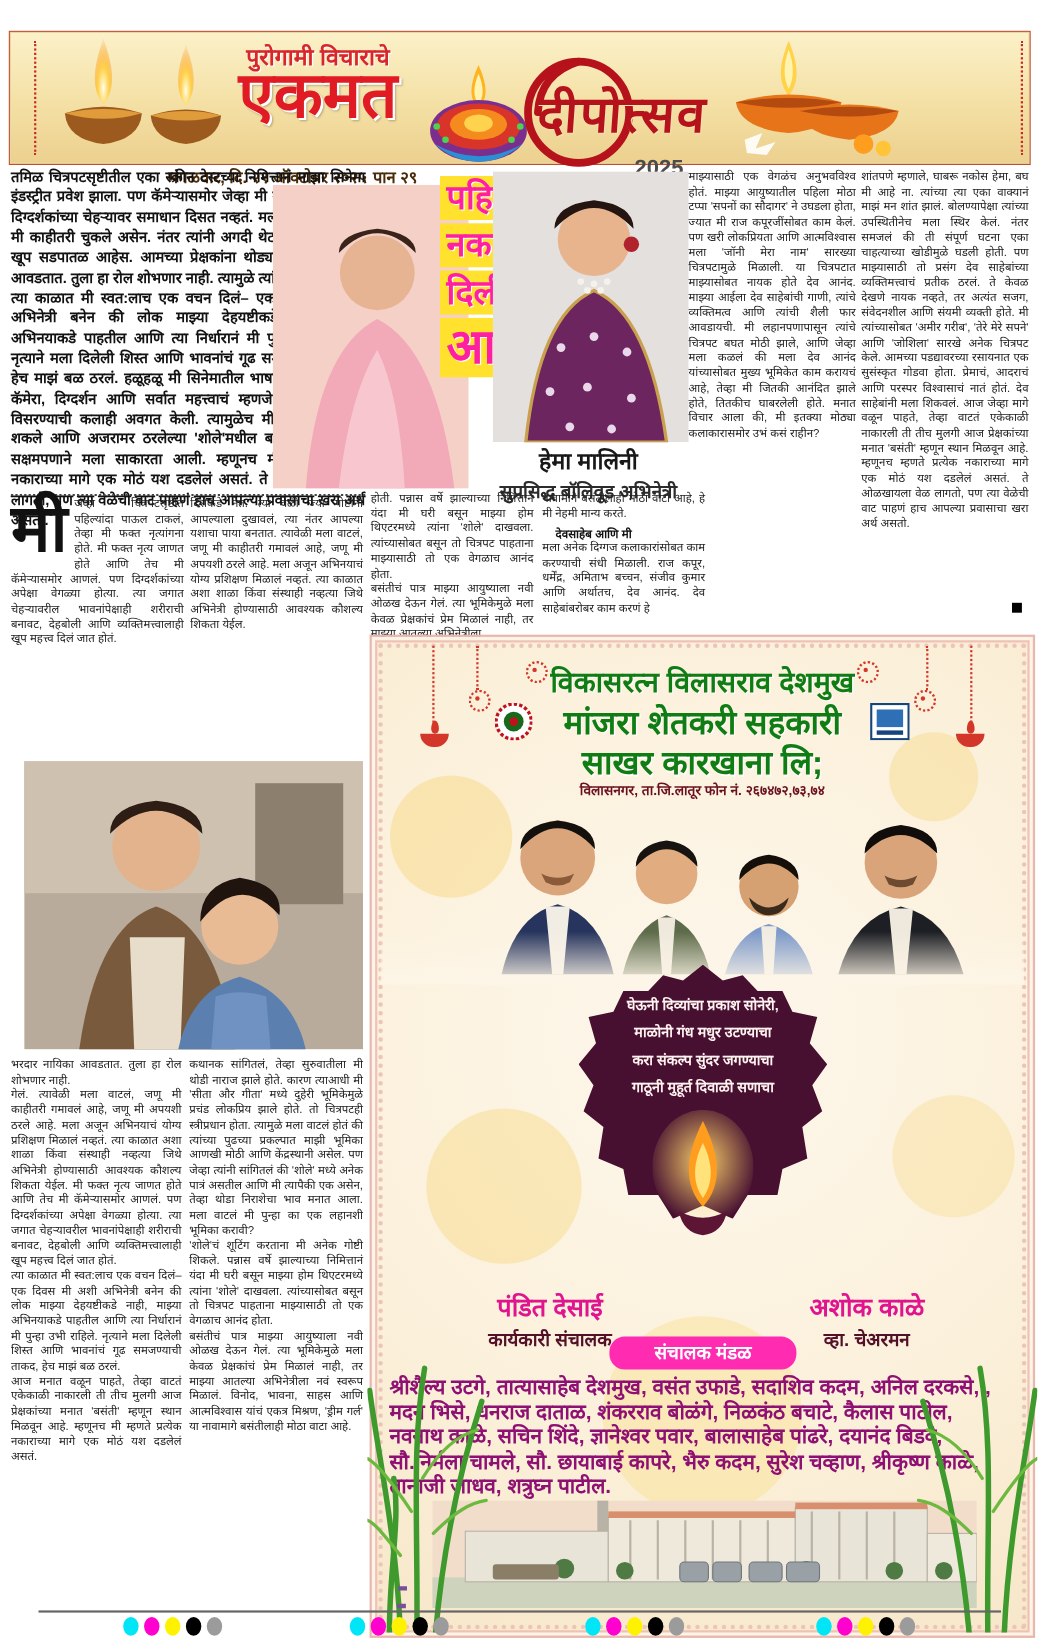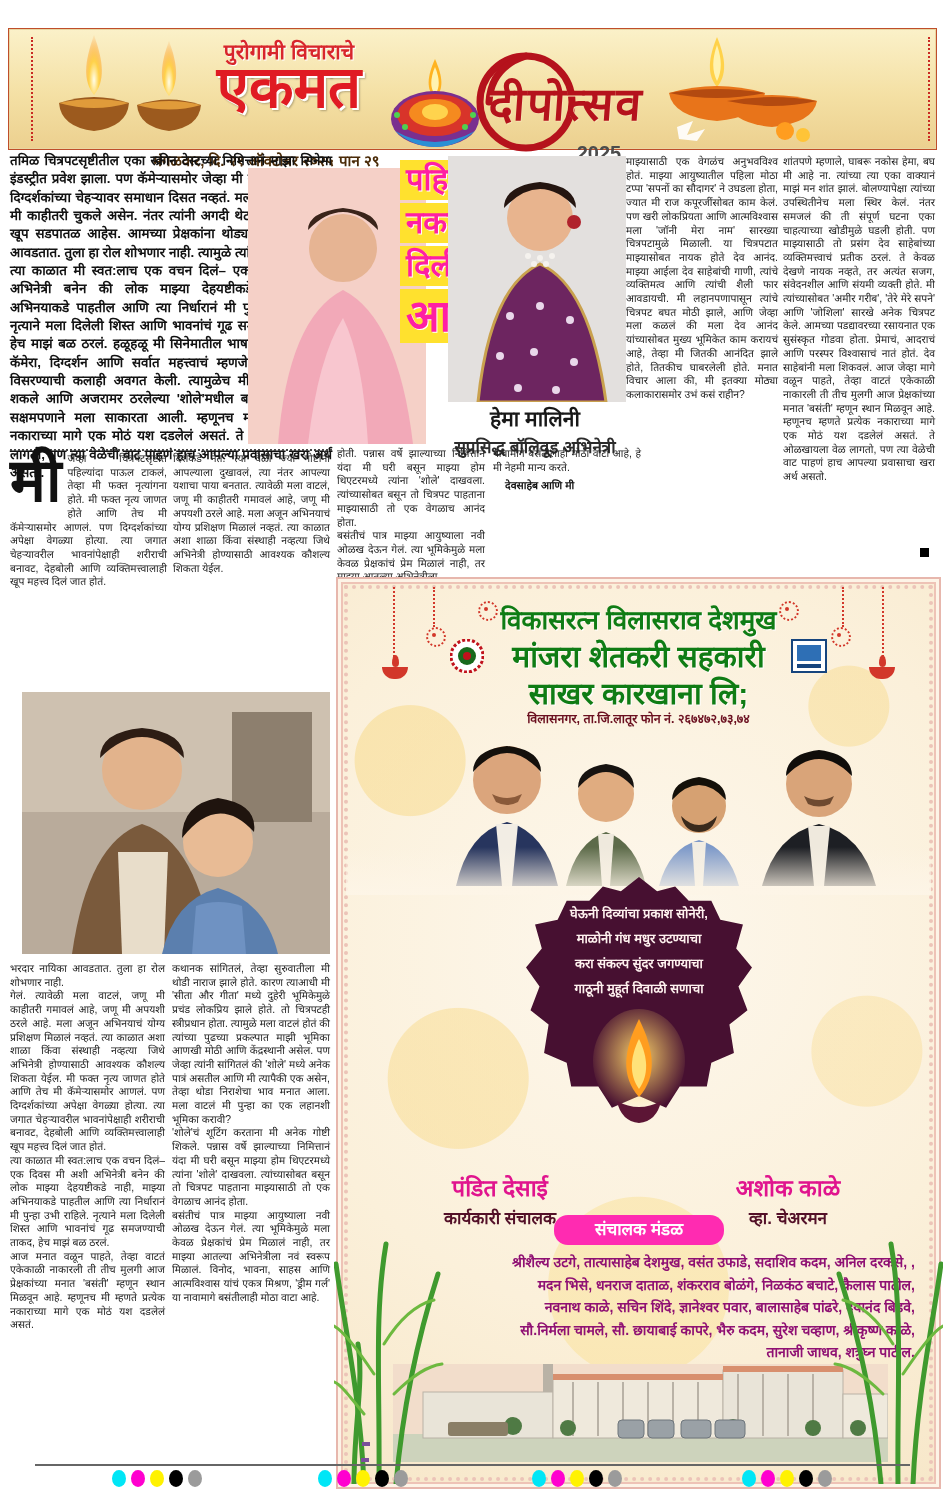--- a/index.html
+++ b/index.html
@@ -67,22 +67,22 @@
   .poem{position:absolute;left:160px;top:322px;width:282px;text-align:center;color:#fff2ef;
     font-size:13px;line-height:25px;font-weight:bold;}
   .flame-wrap{position:absolute;left:255px;top:430px;width:92px;height:118px;}
   .greeting-pill{position:absolute;left:62px;top:546px;width:477px;height:40px;background:#e016a8;border-radius:10px;
     text-align:center;line-height:40px;color:#ffffff;font-size:24px;font-weight:800;box-shadow:0 1px 0 #b00e84;}
   .official{position:absolute;text-align:center;}
   .official .nm{font-size:23px;font-weight:800;color:#e0148e;}
   .official .tt{font-size:17px;font-weight:bold;color:#531028;margin-top:3px;}
   .board-pill{position:absolute;left:216px;top:636px;width:170px;height:30px;background:#ff2bb1;border-radius:14px;
     text-align:center;line-height:30px;color:#fff;font-size:17px;font-weight:800;}
-  .directors{position:absolute;left:16px;top:672px;width:561px;text-align:right;
-    font-size:14px;line-height:22.5px;font-weight:bold;color:#8f1073;}
+  .directors{position:absolute;left:16px;top:672px;width:561px;text-align:left;
+    font-size:19px;line-height:22.5px;font-weight:bold;color:#8f1073;}
   .factory{position:absolute;left:55px;top:785px;width:495px;height:98px;}
   .cane{position:absolute;width:110px;height:250px;}
   
   .rule-bottom{position:absolute;left:35px;top:1464px;width:875px;border-top:2px solid #666;}
   .dots{position:absolute;top:1470px;display:flex;gap:5px;}
   .dot{width:14px;height:17px;border-radius:50%;}
   .c0{background:#00e6f6}.c1{background:#ff00cf}.c2{background:#fff200}.c3{background:#000}.c4{background:#9b9b9b}
 </style>
 </head>
 <body>
@@ -200,20 +200,21 @@
   </div>
 
   <div class="col" style="left:626px;top:155px;width:152px;height:412px">माझ्यासाठी एक वेगळंच अनुभवविश्व होतं. माझ्या आयुष्यातील पहिला मोठा टप्पा 'सपनों का सौदागर' ने उघडला होता, ज्यात मी राज कपूरजींसोबत काम केलं. पण खरी लोकप्रियता आणि आत्मविश्वास मला 'जॉनी मेरा नाम' सारख्या चित्रपटामुळे मिळाली. या चित्रपटात माझ्यासोबत नायक होते देव आनंद. माझ्या आईला देव साहेबांची गाणी, त्यांचे व्यक्तिमत्व आणि त्यांची शैली फार आवडायची. मी लहानपणापासून त्यांचे चित्रपट बघत मोठी झाले, आणि जेव्हा मला कळलं की मला देव आनंद यांच्यासोबत मुख्य भूमिकेत काम करायचं आहे, तेव्हा मी जितकी आनंदित झाले होते, तितकीच घाबरलेली होते. मनात विचार आला की, मी इतक्या मोठ्या कलाकारासमोर उभं कसं राहीन?</div>
   <div class="col" style="left:783px;top:155px;width:152px;height:400px">शांतपणे म्हणाले, घाबरू नकोस हेमा, बघ मी आहे ना. त्यांच्या त्या एका वाक्यानं माझं मन शांत झालं. बोलण्यापेक्षा त्यांच्या उपस्थितीनेच मला स्थिर केलं. नंतर समजलं की ती संपूर्ण घटना एका चाहत्याच्या खोडीमुळे घडली होती. पण माझ्यासाठी तो प्रसंग देव साहेबांच्या व्यक्तिमत्त्वाचं प्रतीक ठरलं. ते केवळ देखणे नायक नव्हते, तर अत्यंत सजग, संवेदनशील आणि संयमी व्यक्ती होते. मी त्यांच्यासोबत 'अमीर गरीब', 'तेरे मेरे सपने' आणि 'जोशिला' सारखे अनेक चित्रपट केले. आमच्या पडद्यावरच्या रसायनात एक सुसंस्कृत गोडवा होता. प्रेमाचं, आदराचं आणि परस्पर विश्वासाचं नातं होतं. देव साहेबांनी मला शिकवलं. आज जेव्हा मागे वळून पाहते, तेव्हा वाटतं एकेकाळी नाकारली ती तीच मुलगी आज प्रेक्षकांच्या मनात 'बसंती' म्हणून स्थान मिळवून आहे. म्हणूनच म्हणते प्रत्येक नकाराच्या मागे एक मोठं यश दडलेलं असतं. ते ओळखायला वेळ लागतो, पण त्या वेळेची वाट पाहणं हाच आपल्या प्रवासाचा खरा अर्थ असतो.</div>
   <span class="endmark" style="position:absolute;left:916px;top:548px"></span>
 
   <div class="col" style="left:337px;top:447px;width:148px;height:126px">होती. पन्नास वर्षे झाल्याच्या निमित्तानं यंदा मी घरी बसून माझ्या होम थिएटरमध्ये त्यांना 'शोले' दाखवला. त्यांच्यासोबत बसून तो चित्रपट पाहताना माझ्यासाठी तो एक वेगळाच आनंद होता.
 बसंतीचं पात्र माझ्या आयुष्याला नवी ओळख देऊन गेलं. त्या भूमिकेमुळे मला केवळ प्रेक्षकांचं प्रेम मिळालं नाही, तर माझ्या आतल्या अभिनेत्रीला</div>
   <div class="col" style="left:493px;top:447px;width:148px;height:30px">नावामागे बसंतीलाही मोठा वाटा आहे, हे मी नेहमी मान्य करते.</div>
   <div class="subhead" style="left:505px;top:478px">देवसाहेब आणि मी</div>
+  <div class="col" style="left:493px;top:492px;width:148px;height:82px">मला अनेक दिग्गज कलाकारांसोबत काम करण्याची संधी मिळाली. राज कपूर, धर्मेंद्र, अमिताभ बच्चन, संजीव कुमार आणि अर्थातच, देव आनंद. देव साहेबांबरोबर काम करणं हे</div>
 
   <div class="dropcap-col">
     <span class="dropcap">मी</span>
     <div class="dc-text">जेव्हा चित्रपटसृष्टीत पहिल्यांदा पाऊल टाकलं, तेव्हा मी फक्त नृत्यांगना होते. मी फक्त नृत्य जाणत होते आणि तेच मी कॅमेऱ्यासमोर आणलं. पण दिग्दर्शकांच्या अपेक्षा वेगळ्या होत्या. त्या जगात चेहऱ्यावरील भावनांपेक्षाही शरीराची बनावट, देहबोली आणि व्यक्तिमत्त्वालाही खूप महत्त्व दिलं जात होतं.</div>
   </div>
   <div class="col" style="left:173px;top:452px;width:157px;height:236px">दिशेकडे नेत. त्या वेळी ज्या गोष्टींनी आपल्याला दुखावलं, त्या नंतर आपल्या यशाचा पाया बनतात. त्यावेळी मला वाटलं, जणू मी काहीतरी गमावलं आहे, जणू मी अपयशी ठरले आहे. मला अजून अभिनयाचं योग्य प्रशिक्षण मिळालं नव्हतं. त्या काळात अशा शाळा किंवा संस्थाही नव्हत्या जिथे अभिनेत्री होण्यासाठी आवश्यक कौशल्य शिकता येईल.</div>
 
   <svg class="bw-photo" viewBox="0 0 308 262">
     <rect width="308" height="262" fill="#b9ab9b"></rect>
     <rect width="308" height="120" fill="#cec1b0"></rect>

